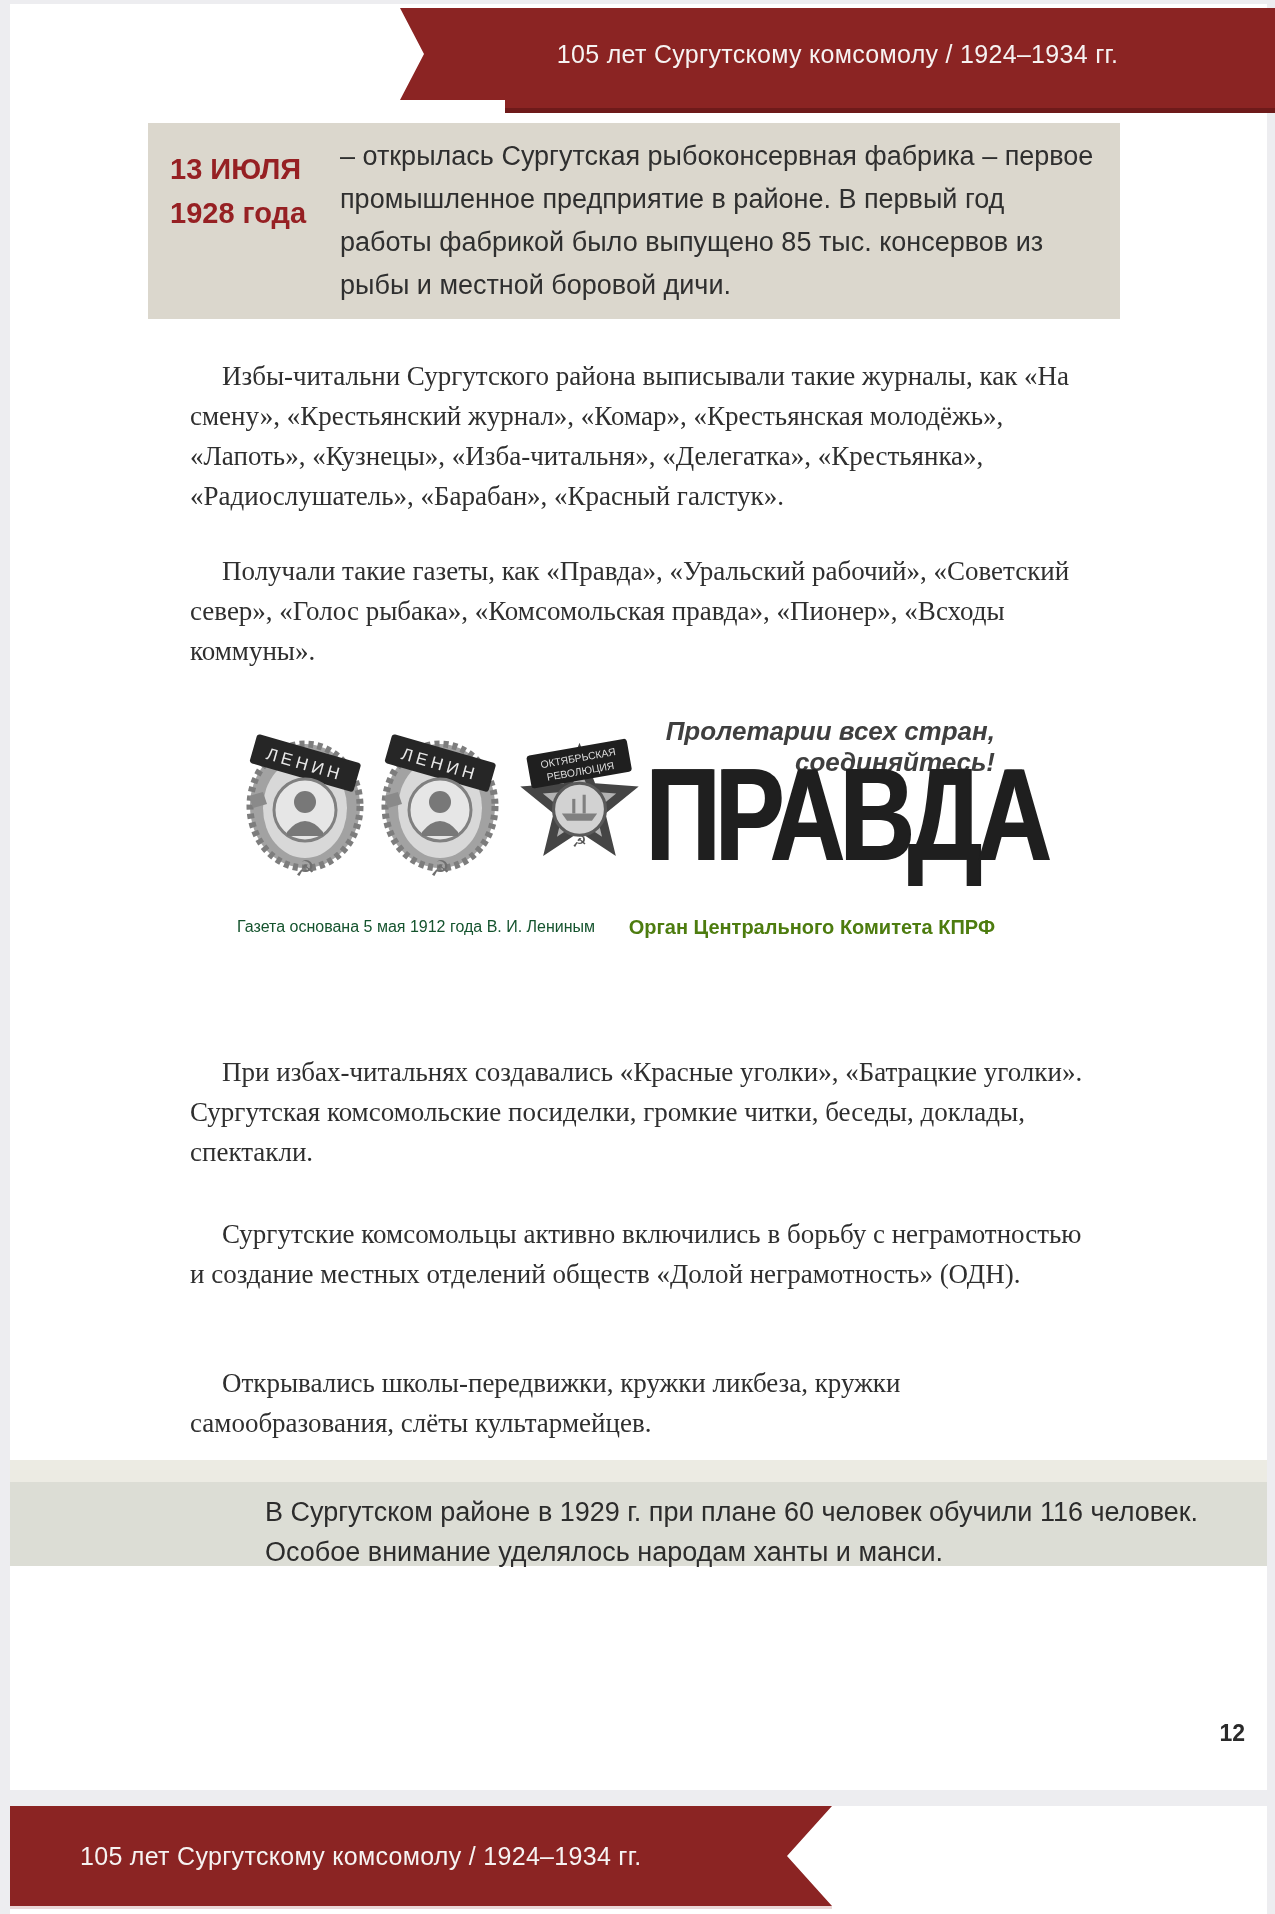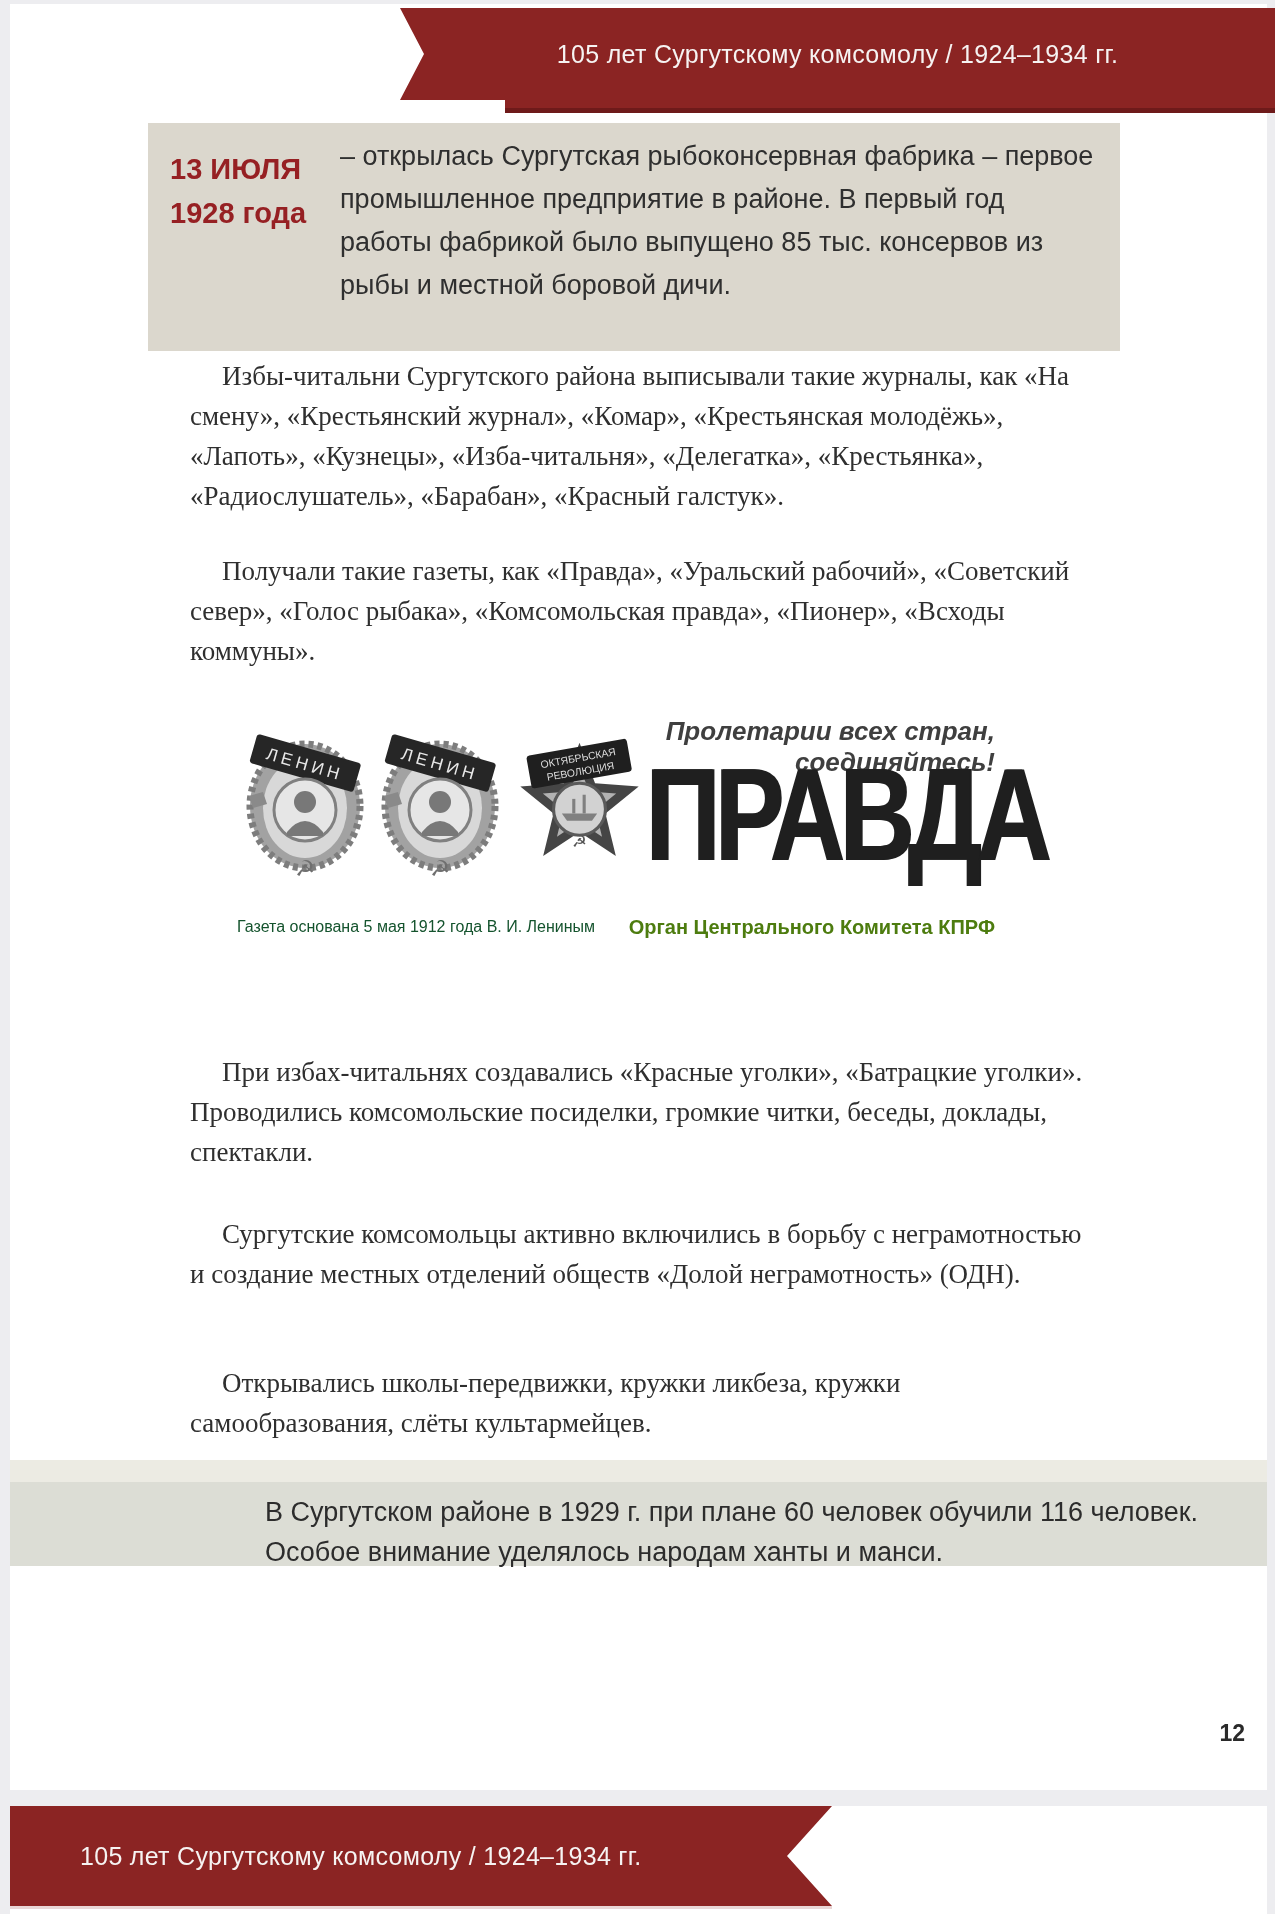--- a/index.html
+++ b/index.html
@@ -21,21 +21,21 @@
     background:#8b2423;
     clip-path:polygon(0 0,100% 0,100% 100%,0 100%,24px 50%);
     display:flex;align-items:center;justify-content:center;
   }
   .header-banner-title{color:#f6f3f2;font-size:25px;letter-spacing:.3px;}
   .header-banner-underlap{left:505px;top:100px;right:0;height:8px;background:#8b2423;}
   .header-banner-shadowline{left:505px;top:108px;right:0;height:5px;background:#6e1a1a;}
 
   
   .event-callout{
-    left:148px;top:123px;width:972px;height:228px;
+    left:148px;top:123px;width:972px;height:196px;
     background:#dbd7cd;
     display:flex;
   }
   .event-date{
     flex:0 0 150px;padding:24px 0 0 22px;
     color:#962023;font-weight:bold;font-size:29px;line-height:44px;
   }
   .event-text{
     flex:1;padding:12px 26px 0 0;margin-left:20px;
     font-size:27px;line-height:43px;color:#2f2f2f;
@@ -103,21 +103,21 @@
 <div class="abs event-callout">
   <div class="event-date">
     <div>13 ИЮЛЯ</div>
     <div>1928 года</div>
   </div>
   <div class="event-text">– открылась Сургутская рыбоконсервная фабрика – первое промышленное предприятие в районе. В первый год работы фабрикой было выпущено 85 тыс. консервов из рыбы и местной боровой дичи.</div>
 </div>
 
 <p class="abs para" style="top:356px">Избы-читальни Сургутского района выписывали такие журналы, как «На смену», «Крестьянский журнал», «Комар», «Крестьянская молодёжь», «Лапоть», «Кузнецы», «Изба-читальня», «Делегатка», «Крестьянка», «Радиослушатель», «Барабан», «Красный галстук».</p>
 <p class="abs para" style="top:551px">Получали такие газеты, как «Правда», «Уральский рабочий», «Советский север», «Голос рыбака», «Комсомольская правда», «Пионер», «Всходы коммуны».</p>
-<p class="abs para" style="top:1052px">При избах-читальнях создавались «Красные уголки», «Батрацкие уголки». Проводились комсомольские посиделки, громкие читки, беседы, доклады, спектакли.</p>
+<p class="abs para" style="top:1052px">При избах-читальнях создавались «Красные уголки», «Батрацкие уголки». Сургутская комсомольские посиделки, громкие читки, беседы, доклады, спектакли.</p>
 <p class="abs para" style="top:1214px">Сургутские комсомольцы активно включились в борьбу с неграмотностью и создание местных отделений обществ «Долой неграмотность» (ОДН).</p>
 <p class="abs para" style="top:1363px">Открывались школы-передвижки, кружки ликбеза, кружки самообразования, слёты культармейцев.</p>
 
 <div class="abs" style="left:0;top:690px;width:1275px;height:270px">
 
   <svg class="abs medal" style="left:245px;top:28px" width="120" height="170" viewBox="0 0 120 170">
     <ellipse cx="60" cy="88" rx="55" ry="62" fill="#a2a2a2"></ellipse>
     <ellipse cx="60" cy="88" rx="55" ry="62" fill="none" stroke="#7d7d7d" stroke-width="7" stroke-dasharray="5 4"></ellipse>
     <ellipse cx="60" cy="90" rx="42" ry="50" fill="#d8d8d8"></ellipse>
     <polygon points="4,78 18,74 22,86 8,90" fill="#8a8a8a"></polygon>

